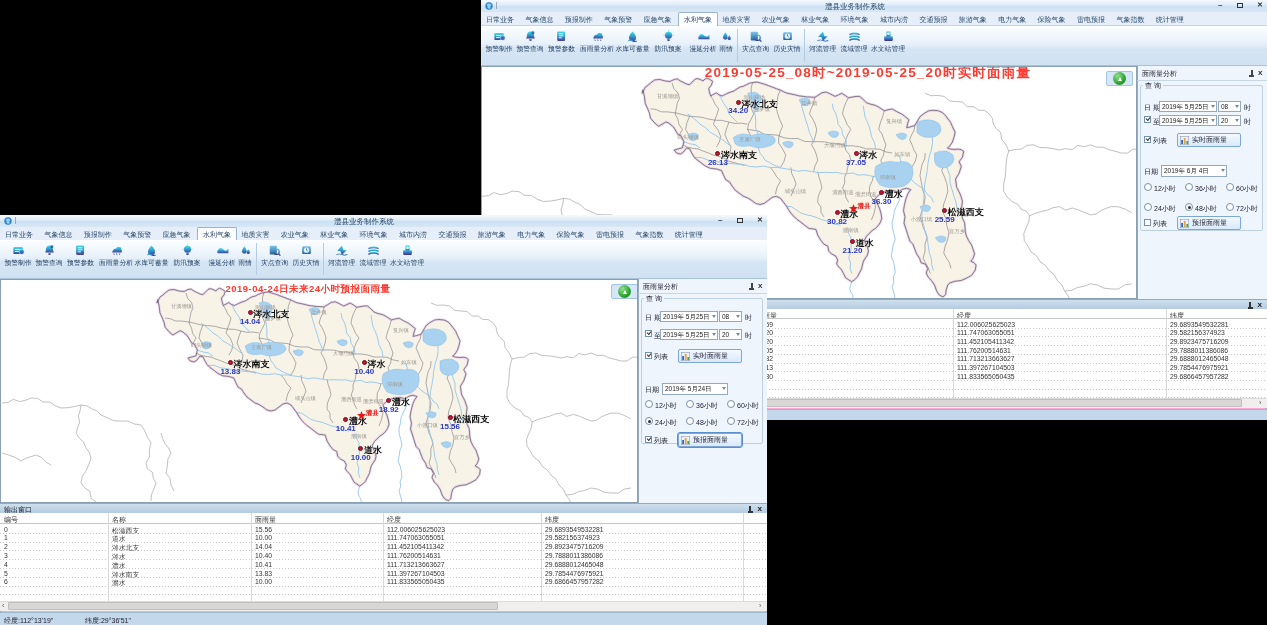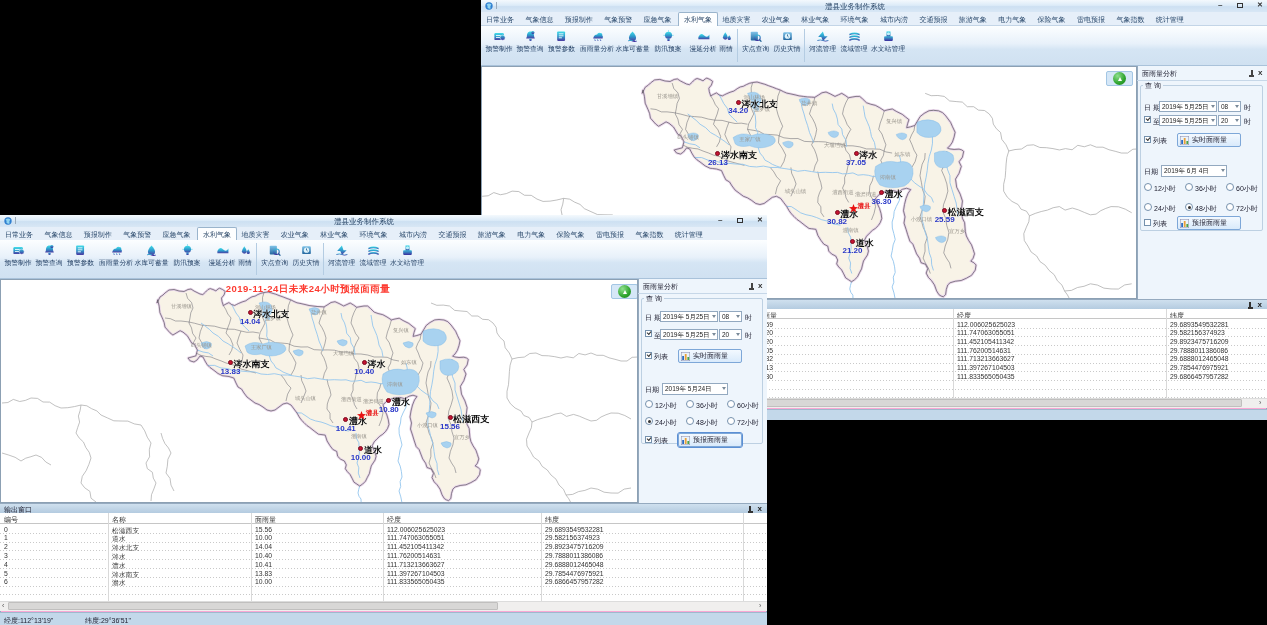--- a/index.html
+++ b/index.html
@@ -274,20 +274,21 @@
       <div class="dot" style="left:367.94px;top:172.29px"></div>
       <div class="stn" style="left:373.64px;top:170.29px">道水</div>
       <div class="sval" style="left:360.44px;top:179.09px">21.20</div>
       <div class="dot" style="left:460.14px;top:140.89px"></div>
       <div class="stn" style="left:465.84px;top:138.89px">松滋西支</div>
       <div class="sval" style="left:452.64px;top:147.69px">25.59</div>
       <svg class="a" style="left:366.97px;top:136.53px" width="9" height="9" viewBox="0 0 10 10">
         <path d="M5 0 L6.3 3.4 10 3.6 7.1 5.9 8.1 9.5 5 7.4 1.9 9.5 2.9 5.9 0 3.6 3.7 3.4Z" fill="#e81313"></path>
       </svg>
       <div style="position:absolute;left:375.47px;top:134.53px;font-size:6.5px;color:#e81313;font-weight:bold">澧县</div>
+      <div class="rtitle" style="left:386px;top:-3px;font-size:13.5px;letter-spacing:1.2px">2019-05-25_08时~2019-05-25_20时实时面雨量</div>
       <div class="gbtn" style="left:624px;top:4px;width:27px;height:15px">
         <i></i>
       </div>
     </div>
     <div class="panel" style="left:656px;top:66px;width:130px;height:233px"></div>
     <div class="ph" style="left:661px;top:69px">面雨量分析</div>
     <div class="a" style="left:770px;top:70px;width:2px;height:6px;background:#444"></div>
     <div class="a" style="left:768px;top:75px;width:5px;height:2px;background:#444"></div>
     <div class="a" style="left:777px;top:69px;font-size:8px;font-weight:bold;color:#333;line-height:8px">x</div>
     <div class="a" style="left:656px;top:80px;right:0;height:1px;background:#c6d7e8;width:130px"></div>
@@ -588,35 +589,35 @@
       <div class="stn" style="left:252.3px;top:28.1px">涔水北支</div>
       <div class="sval" style="left:239.1px;top:36.9px">14.04</div>
       <div class="dot" style="left:226.9px;top:79.9px"></div>
       <div class="stn" style="left:232.6px;top:77.9px">涔水南支</div>
       <div class="sval" style="left:219.4px;top:86.7px">13.83</div>
       <div class="dot" style="left:360.7px;top:80px"></div>
       <div class="stn" style="left:366.4px;top:78px">涔水</div>
       <div class="sval" style="left:353.2px;top:86.8px">10.40</div>
       <div class="dot" style="left:385.3px;top:118.2px"></div>
       <div class="stn" style="left:391px;top:116.2px">澧水</div>
-      <div class="sval" style="left:377.8px;top:125px">10.80</div>
+      <div class="sval" style="left:377.8px;top:125px">18.92</div>
       <div class="dot" style="left:342.3px;top:137.4px"></div>
       <div class="stn" style="left:348px;top:135.4px">澧水</div>
       <div class="sval" style="left:334.8px;top:144.2px">10.41</div>
       <div class="dot" style="left:357.2px;top:165.7px"></div>
       <div class="stn" style="left:362.9px;top:163.7px">道水</div>
       <div class="sval" style="left:349.7px;top:172.5px">10.00</div>
       <div class="dot" style="left:446.5px;top:135.2px"></div>
       <div class="stn" style="left:452.2px;top:133.2px">松滋西支</div>
       <div class="sval" style="left:439px;top:142px">15.56</div>
       <svg class="a" style="left:356.2px;top:130.9px" width="9" height="9" viewBox="0 0 10 10">
         <path d="M5 0 L6.3 3.4 10 3.6 7.1 5.9 8.1 9.5 5 7.4 1.9 9.5 2.9 5.9 0 3.6 3.7 3.4Z" fill="#e81313"></path>
       </svg>
       <div style="position:absolute;left:364.7px;top:128.9px;font-size:6.5px;color:#e81313;font-weight:bold">澧县</div>
-      <div class="rtitle" style="left:307px;top:3px;font-size:9.5px;letter-spacing:0.5px">2019-11-24日未来24小时预报面雨量</div>
+      <div class="rtitle" style="left:307px;top:3px;font-size:9.5px;letter-spacing:0.5px">2019-04-24日未来24小时预报面雨量</div>
       <div class="gbtn" style="left:610px;top:4px;width:27px;height:15px">
         <i></i>
       </div>
     </div>
     <div class="panel" style="left:638px;top:64px;width:129px;height:224px"></div>
     <div class="ph" style="left:643px;top:67px">面雨量分析</div>
     <div class="a" style="left:751px;top:68px;width:2px;height:6px;background:#444"></div>
     <div class="a" style="left:749px;top:73px;width:5px;height:2px;background:#444"></div>
     <div class="a" style="left:758px;top:67px;font-size:8px;font-weight:bold;color:#333;line-height:8px">x</div>
     <div class="a" style="left:638px;top:78px;right:0;height:1px;background:#c6d7e8;width:129px"></div>

